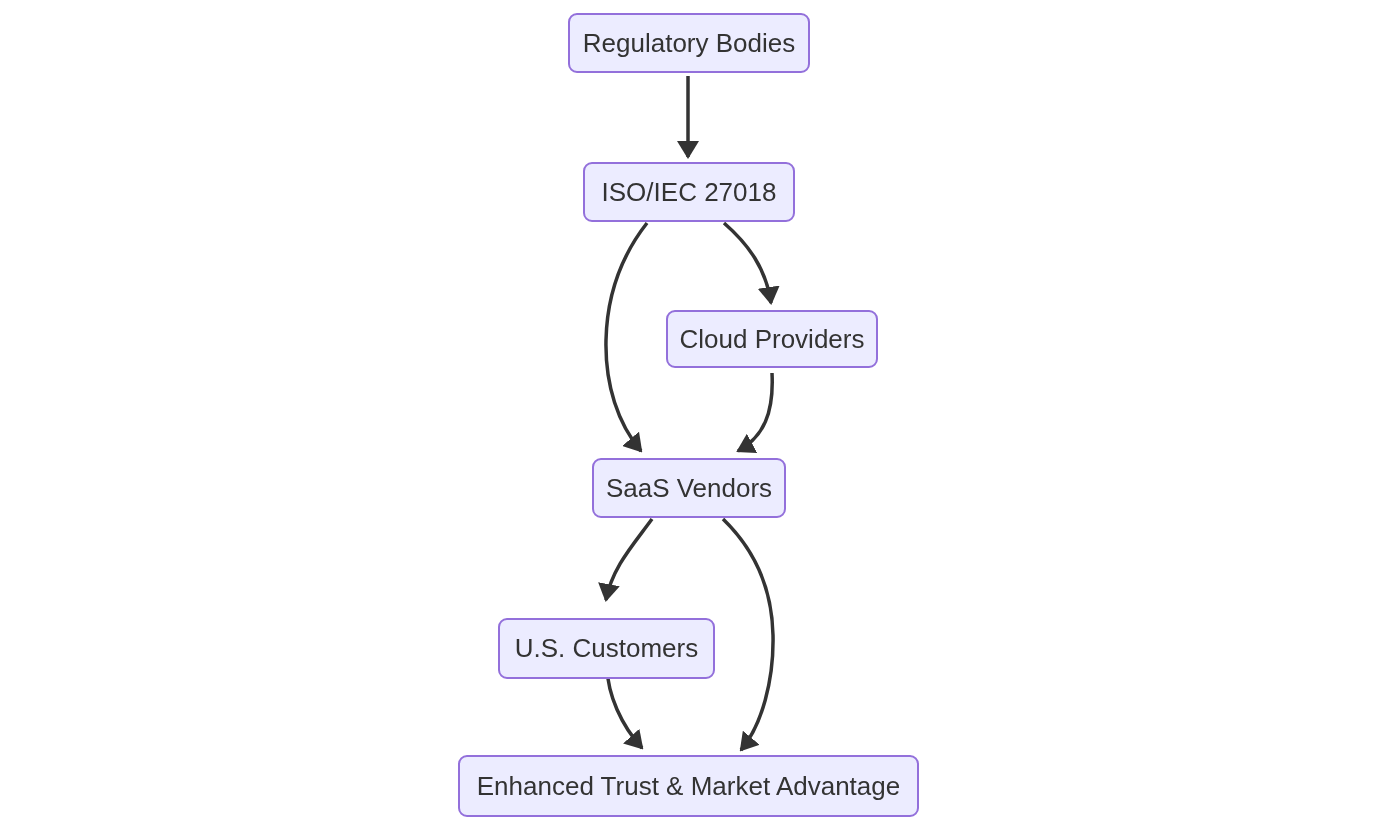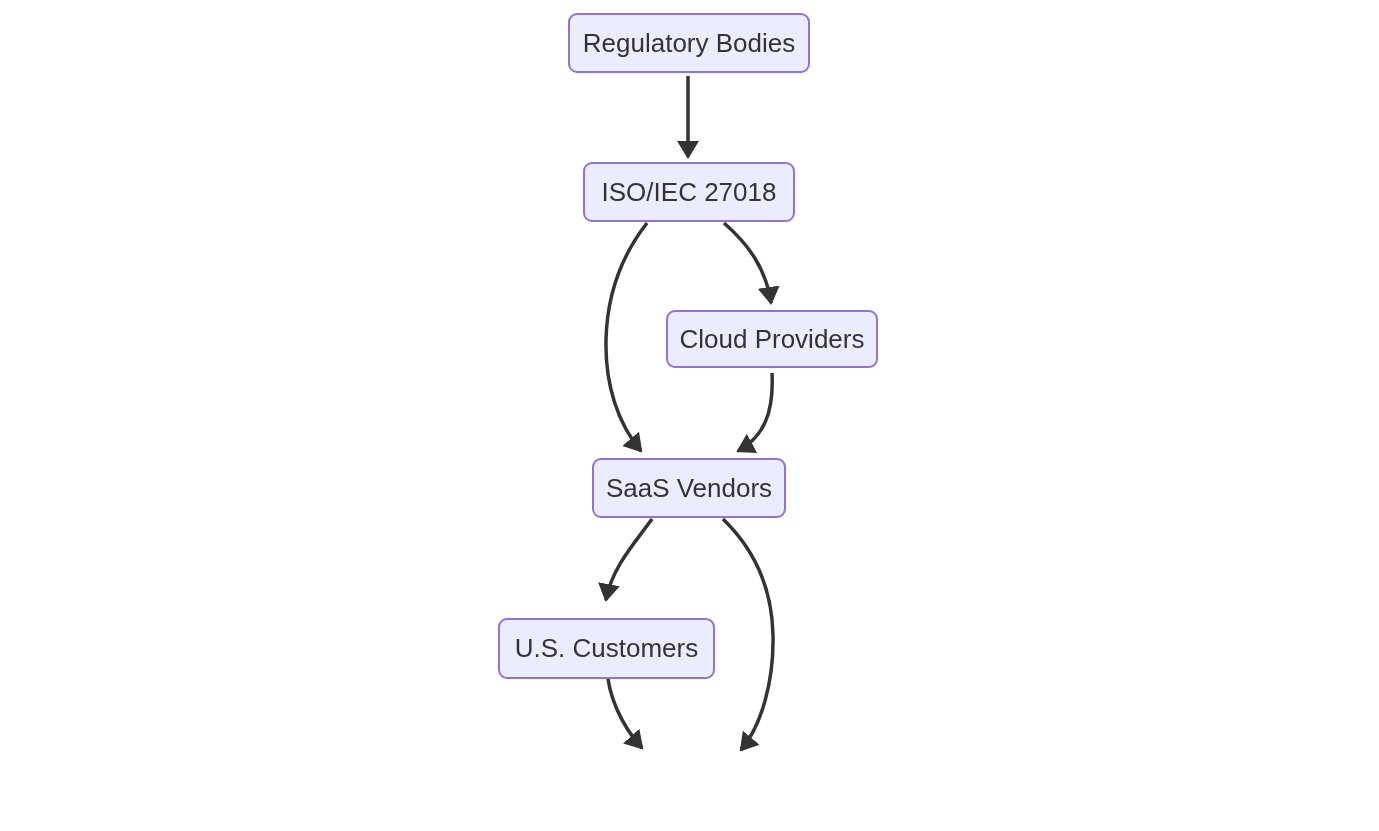--- a/index.html
+++ b/index.html
@@ -93,14 +93,17 @@
   </div>
 
   <div class="node node-saas">
     <span>SaaS Vendors</span>
   </div>
 
   <div class="node node-us">
     <span>U.S. Customers</span>
   </div>
 
+  <div class="node node-enhanced">
+    <span>Enhanced Trust &amp; Market Advantage</span>
+  </div>
 
 </div>
 
 </body></html>

